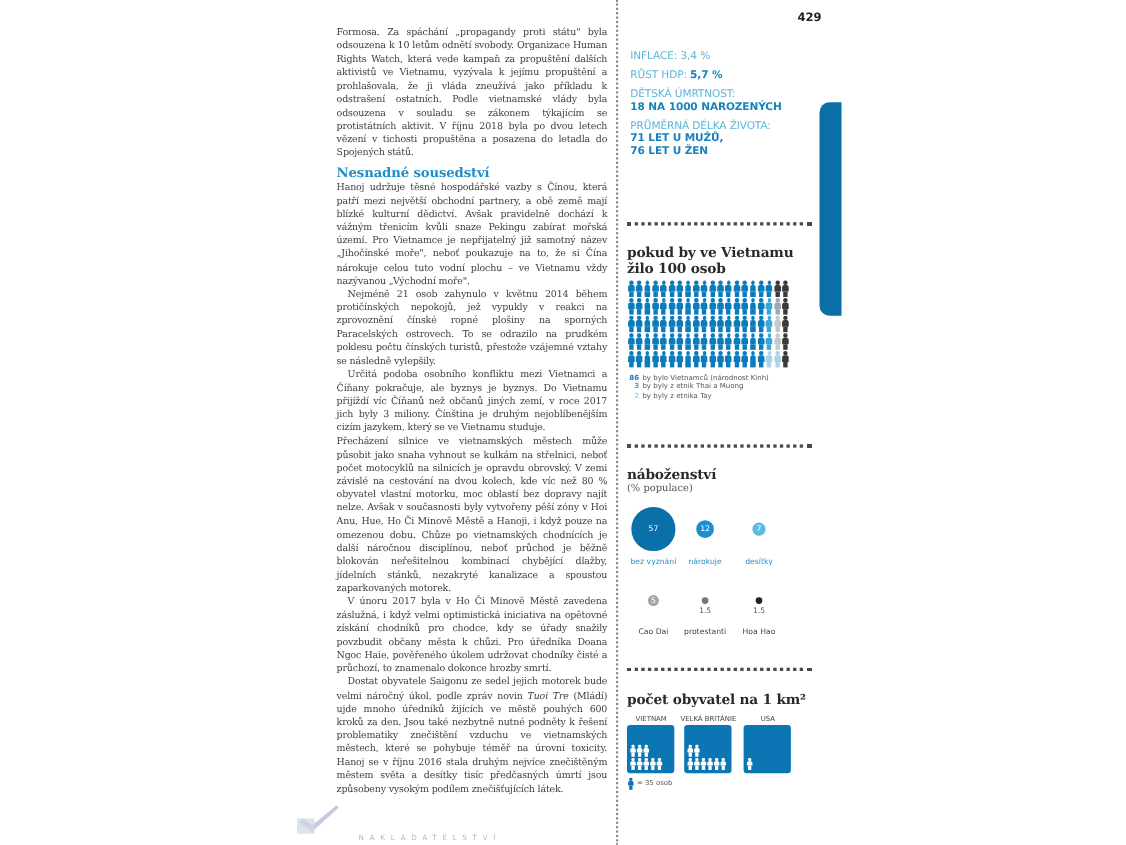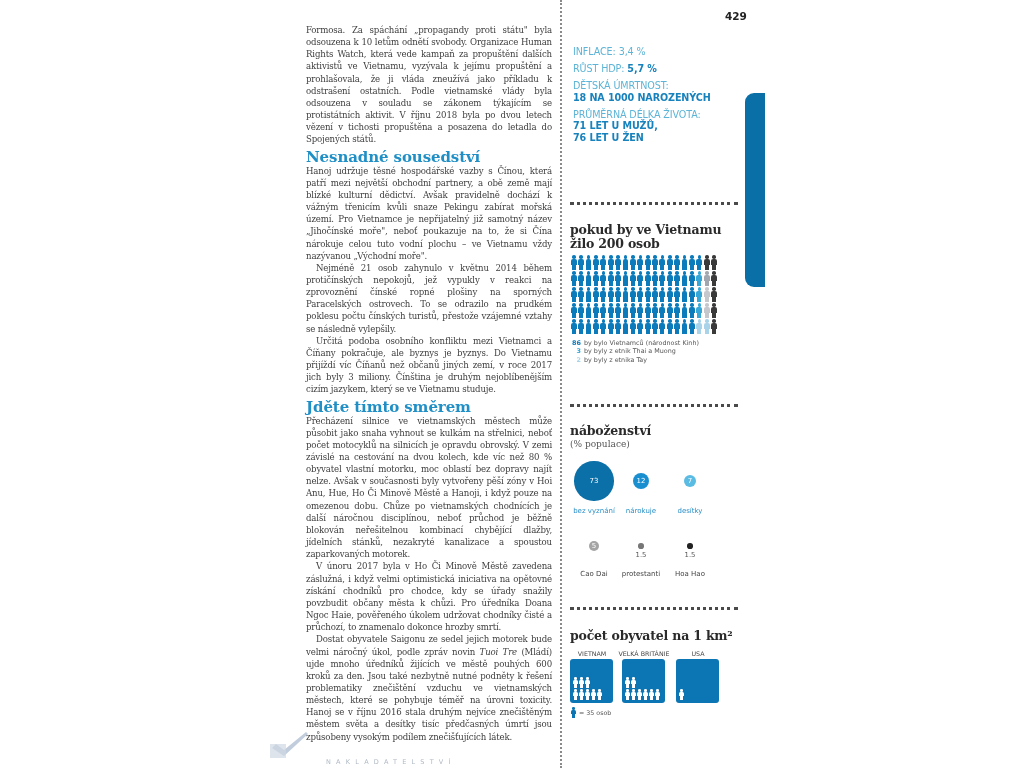--- a/index.html
+++ b/index.html
@@ -9,21 +9,21 @@
   
   #main-col {
     position: absolute; left: 306px; top: 24px; width: 246px;
     font-family: "DejaVu Serif", serif; font-size: 8.6px; line-height: 12.15px;
     color: #404040; text-align: justify; letter-spacing: -0.15px;
   }
   #main-col p { margin: 0; }
   #main-col p.indent { text-indent: 10px; }
   #main-col h2 {
     font-family: "DejaVu Serif", serif; font-weight: bold; color: #1f8fc6;
-    font-size: 15px; line-height: 15px; margin-top: 4px; letter-spacing: -0.1px;
+    font-size: 12px; line-height: 15px; margin-top: 4px; letter-spacing: -0.1px;
   }
   #main-col em { font-style: italic; }
 
   
   #divider {
     position: absolute; left: 560px; top: 0; height: 768px; width: 0;
     border-left: 2px dotted #8a8a8a;
   }
 
   
@@ -127,41 +127,40 @@
 <body>
 
 <div id="divider"></div>
 
 <div id="main-col">
     <p>Formosa. Za spáchání „propagandy proti státu" byla odsouzena k 10 letům odnětí svobody. Organizace Human Rights Watch, která vede kampaň za propuštění dalších aktivistů ve Vietnamu, vyzývala k jejímu propuštění a prohlašovala, že ji vláda zneužívá jako příkladu k odstrašení ostatních. Podle vietnamské vlády byla odsouzena v souladu se zákonem týkajícím se protistátních aktivit. V říjnu 2018 byla po dvou letech vězení v tichosti propuštěna a posazena do letadla do Spojených států.</p>
     <h2>Nesnadné sousedství</h2>
     <p>Hanoj udržuje těsné hospodářské vazby s Čínou, která patří mezi největší obchodní partnery, a obě země mají blízké kulturní dědictví. Avšak pravidelně dochází k vážným třenicím kvůli snaze Pekingu zabírat mořská území. Pro Vietnamce je nepřijatelný již samotný název „Jihočínské moře", neboť poukazuje na to, že si Čína nárokuje celou tuto vodní plochu – ve Vietnamu vždy nazývanou „Východní moře".</p>
     <p class="indent">Nejméně 21 osob zahynulo v květnu 2014 během protičínských nepokojů, jež vypukly v reakci na zprovoznění čínské ropné plošiny na sporných Paracelských ostrovech. To se odrazilo na prudkém poklesu počtu čínských turistů, přestože vzájemné vztahy se následně vylepšily.</p>
     <p class="indent">Určitá podoba osobního konfliktu mezi Vietnamci a Číňany pokračuje, ale byznys je byznys. Do Vietnamu přijíždí víc Číňanů než občanů jiných zemí, v roce 2017 jich byly 3 miliony. Čínština je druhým nejoblíbenějším cizím jazykem, který se ve Vietnamu studuje.</p>
-    <h2>Jděte tímto směrem</h2>
     <p>Přecházení silnice ve vietnamských městech může působit jako snaha vyhnout se kulkám na střelnici, neboť počet motocyklů na silnicích je opravdu obrovský. V zemi závislé na cestování na dvou kolech, kde víc než 80 % obyvatel vlastní motorku, moc oblastí bez dopravy najít nelze. Avšak v současnosti byly vytvořeny pěší zóny v Hoi Anu, Hue, Ho Či Minově Městě a Hanoji, i když pouze na omezenou dobu. Chůze po vietnamských chodnících je další náročnou disciplínou, neboť průchod je běžně blokován neřešitelnou kombinací chybějící dlažby, jídelních stánků, nezakryté kanalizace a spoustou zaparkovaných motorek.</p>
     <p class="indent">V únoru 2017 byla v Ho Či Minově Městě zavedena záslužná, i když velmi optimistická iniciativa na opětovné získání chodníků pro chodce, kdy se úřady snažily povzbudit občany města k chůzi. Pro úředníka Doana Ngoc Haie, pověřeného úkolem udržovat chodníky čisté a průchozí, to znamenalo dokonce hrozby smrtí.</p>
     <p class="indent"><span>Dostat obyvatele Saigonu ze sedel jejich motorek bude velmi náročný úkol, podle zpráv novin </span><em>Tuoi Tre</em><span> (Mládí) ujde mnoho úředníků žijících ve městě pouhých 600 kroků za den. Jsou také nezbytně nutné podněty k řešení problematiky znečištění vzduchu ve vietnamských městech, které se pohybuje téměř na úrovni toxicity. Hanoj se v říjnu 2016 stala druhým nejvíce znečištěným městem světa a desítky tisíc předčasných úmrtí jsou způsobeny vysokým podílem znečišťujících látek.</span></p>
   </div>
 
 <div id="page-number">429</div>
 <div id="side-tab"></div>
 
 <div id="facts">
     <div class="fact"><span class="label">Inflace: </span><span class="val" style="text-transform: uppercase; font-weight: normal; color: rgb(93, 180, 214);">3,4 %</span></div>
     <div class="fact"><span class="label">Růst HDP: </span><span class="val" style="text-transform: uppercase;">5,7 %</span></div>
     <div class="fact"><span class="label">Dětská úmrtnost:</span><span class="val block" style="text-transform: uppercase;">18 na 1000 narozených</span></div>
     <div class="fact"><span class="label">Průměrná délka života:</span><span class="val block" style="text-transform: uppercase;">71 let u mužů,</span><span class="val block" style="text-transform: uppercase;">76 let u žen</span></div>
   </div>
 
 <div class="sep" style="top:202px;"></div>
 
 <div class="sec-title" style="left:570px; top:223px;">
   <div>pokud by ve Vietnamu</div>
-  <div>žilo 200 osob</div>
+  <div>žilo 100 osob</div>
 </div>
 <div id="people-grid">
     <div class="person">
       <span class="head" style="background: rgb(11, 123, 187);"></span>
       <span class="body" style="background: rgb(11, 123, 187);"></span>
       <span class="legs" style="background: rgb(11, 123, 187);"></span>
     </div>
     <div class="person">
       <span class="head" style="background: rgb(11, 123, 187);"></span>
       <span class="body" style="background: rgb(11, 123, 187);"></span>
@@ -685,21 +684,21 @@
 
 <div id="logo">
   <svg id="logo-check" viewBox="0 0 40 30">
     <path d="M2 18 L14 26 L38 4 L36 2 L14 20 L6 14 Z" fill="#8fa4c0"></path>
     <rect x="0" y="14" width="16" height="14" fill="#aab9cd" opacity="0.7"></rect>
   </svg>
   <div id="logo-sub">NAKLADATELSTVÍ</div>
 </div>
 
 <div class="bubble" style="left: 574.349px; top: 461.349px; width: 39.3024px; height: 39.3024px; background: rgb(11, 111, 168);">
-    <span>73</span>
+    <span>57</span>
   </div>
 <div class="rel-label blue" style="left: 564px; top: 507px;">bez vyznání</div>
 <div class="bubble" style="left: 633.033px; top: 473.033px; width: 15.9349px; height: 15.9349px; background: rgb(26, 143, 208);">
     <span>12</span>
   </div>
 <div class="rel-label blue" style="left: 611px; top: 507px;">nárokuje</div>
 <div class="bubble" style="left: 683.915px; top: 474.915px; width: 12.1705px; height: 12.1705px; background: rgb(91, 188, 227);">
     <span>7</span>
   </div>
 <div class="rel-label blue" style="left: 660px; top: 507px;">desítky</div>

